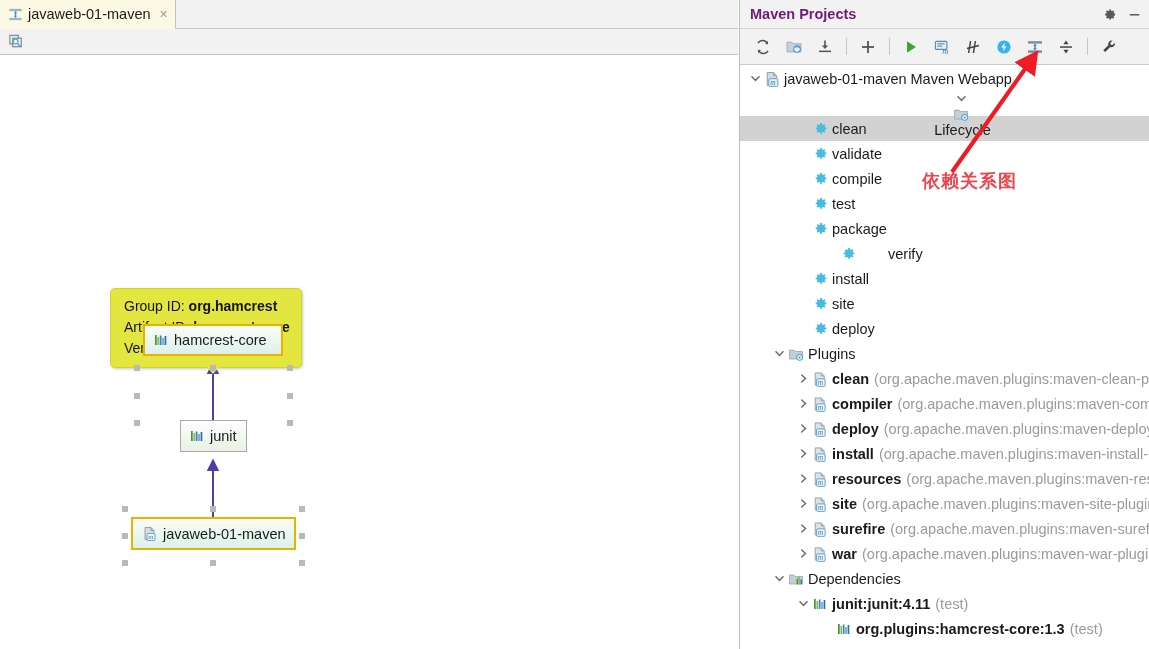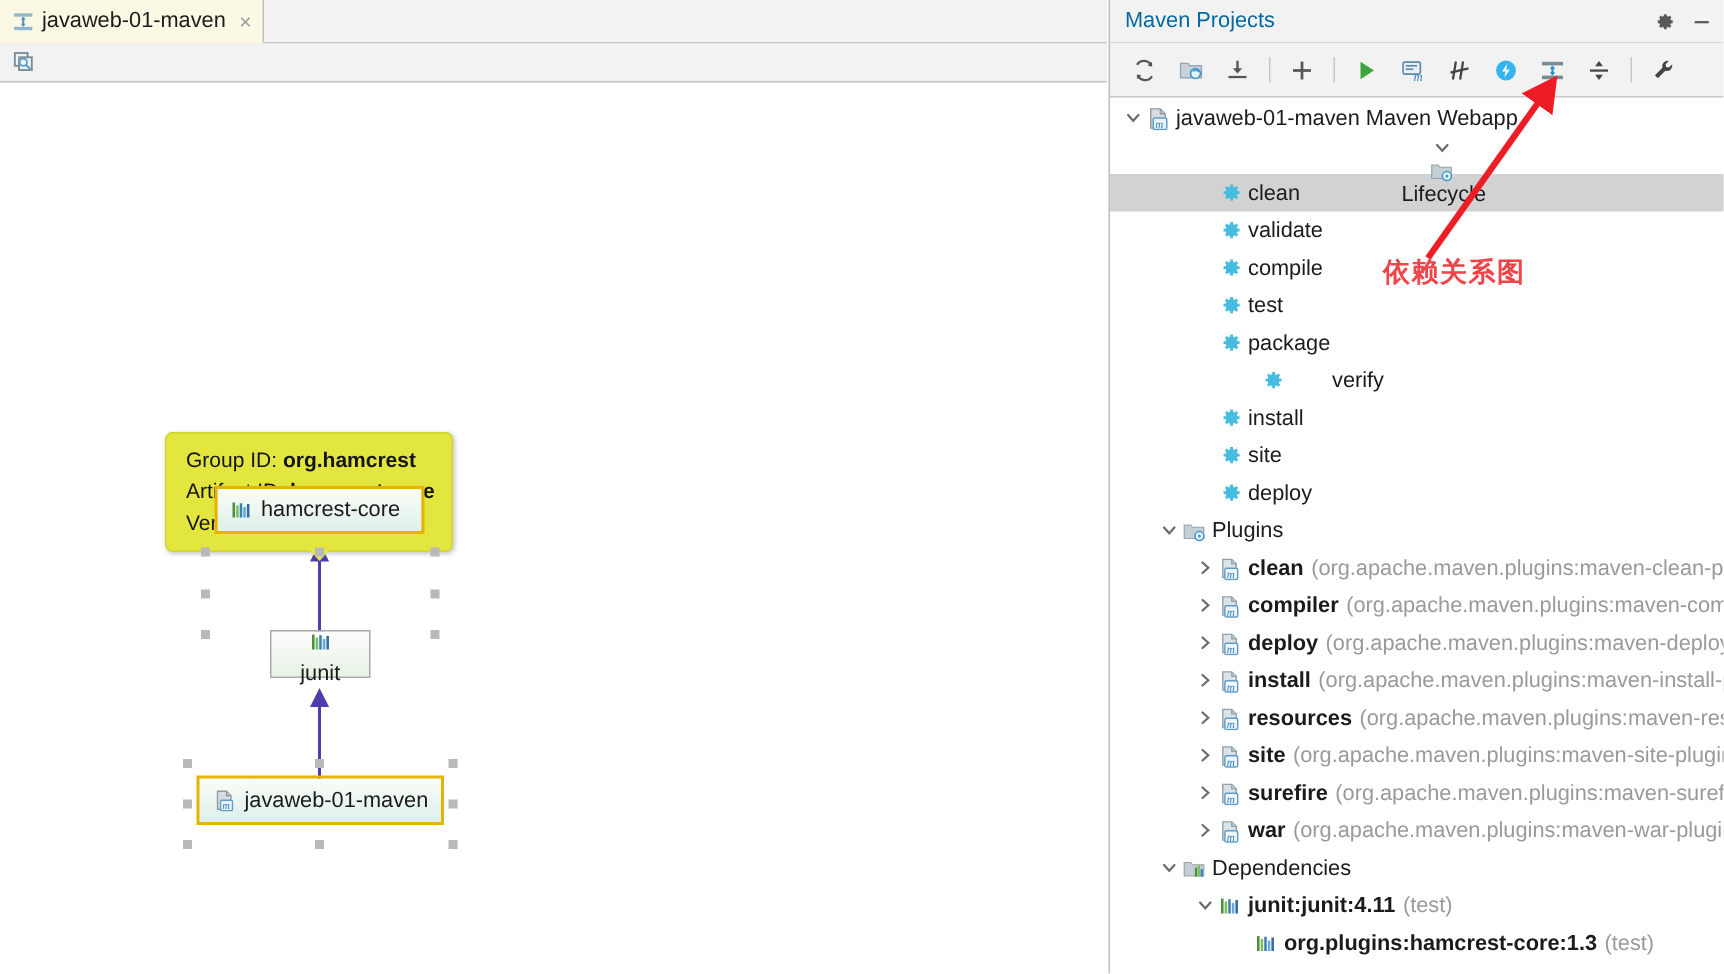--- a/index.html
+++ b/index.html
@@ -98,21 +98,21 @@
     background: #ffffff;
     border-left: 1px solid #bdbdbd;
   }
   #mp-header {
     position: absolute; left: 0; top: 0; width: 410px; height: 29px;
     background: #f2f2f2;
     display: flex; align-items: center;
     padding: 0 8px 0 10px;
     border-bottom: 1px solid #d8d8d8;
   }
-  #mp-title { font-size: 14.5px; color: #0369a1; flex: 1; }
+  #mp-title { font-size: 14.5px; color: #701a75; flex: 1; font-weight: bold; }
   .hdr-btn { margin-left: 10px; display: flex; align-items: center; }
 
   #mp-toolbar {
     position: absolute; left: 0; top: 29px; width: 410px; height: 36px;
     background: #f2f2f2;
     border-bottom: 1px solid #c9c9c9;
     display: flex; align-items: center;
     padding-left: 9px;
   }
   .tb-btn {
@@ -245,21 +245,21 @@
             <rect x="1" y="2" width="1.7" height="10" fill="#4c8f3e"></rect>
             <rect x="3.4" y="4" width="1.7" height="8" fill="#7cc05c"></rect>
             <rect x="5.8" y="2.5" width="1.7" height="9.5" fill="#3f7fb5"></rect>
             <rect x="8.2" y="5" width="1.7" height="7" fill="#6aa9d6"></rect>
             <rect x="10.6" y="3" width="1.7" height="9" fill="#2f6ea5"></rect>
           </svg>
         </span>
         <span class="node-label">hamcrest-core</span>
       </div>
 
-      <div class="node node-plain" style="left:180px; top:364px; width:67px; height:32px;flex-direction:column;">
+      <div class="node node-plain" style="left:180px; top:364px; width:67px; height:32px;">
         <span style="display:flex;">
           <svg width="14" height="14" viewBox="0 0 14 14">
             <rect x="1" y="2" width="1.7" height="10" fill="#4c8f3e"></rect>
             <rect x="3.4" y="4" width="1.7" height="8" fill="#7cc05c"></rect>
             <rect x="5.8" y="2.5" width="1.7" height="9.5" fill="#3f7fb5"></rect>
             <rect x="8.2" y="5" width="1.7" height="7" fill="#6aa9d6"></rect>
             <rect x="10.6" y="3" width="1.7" height="9" fill="#2f6ea5"></rect>
           </svg>
         </span>
         <span class="node-label">junit</span>

